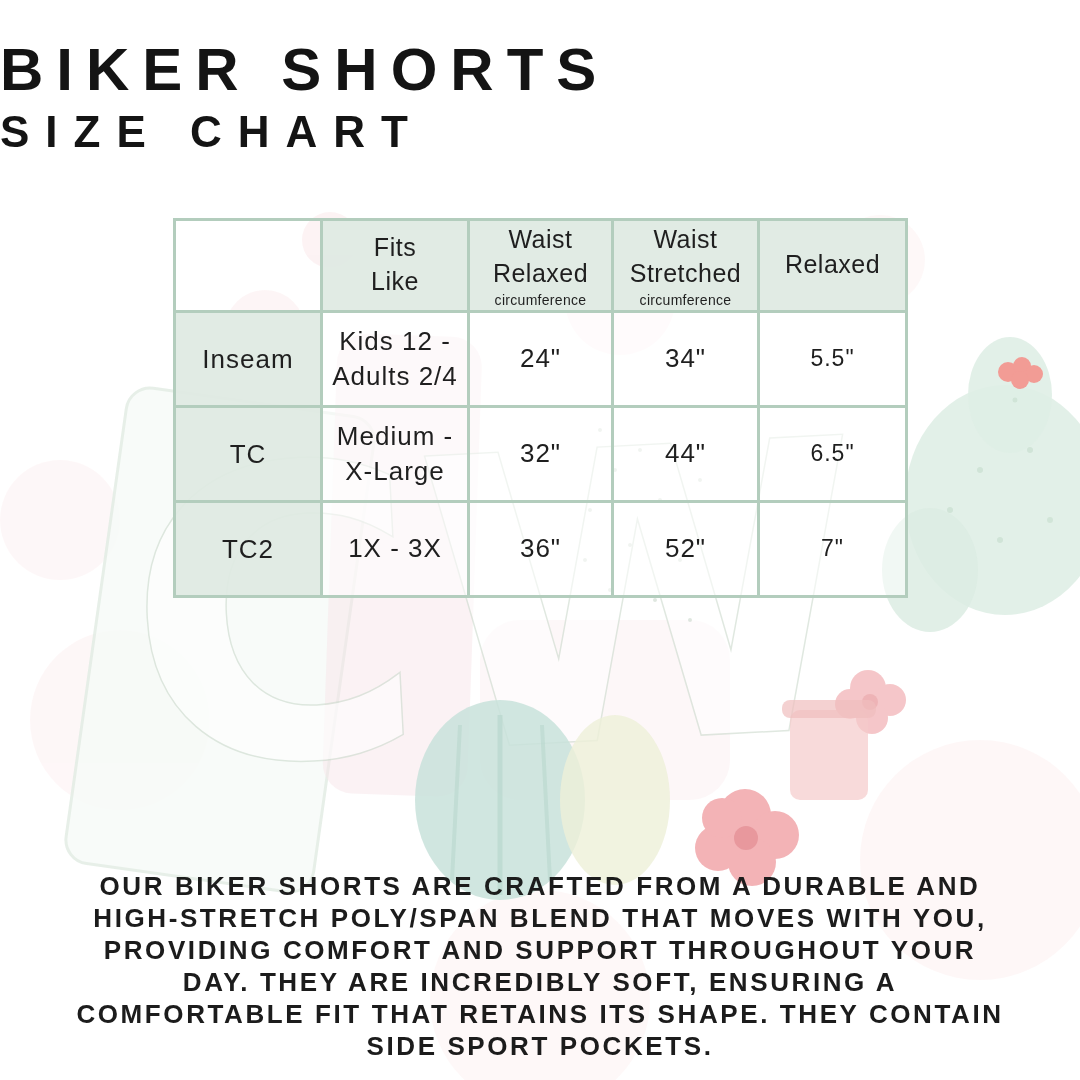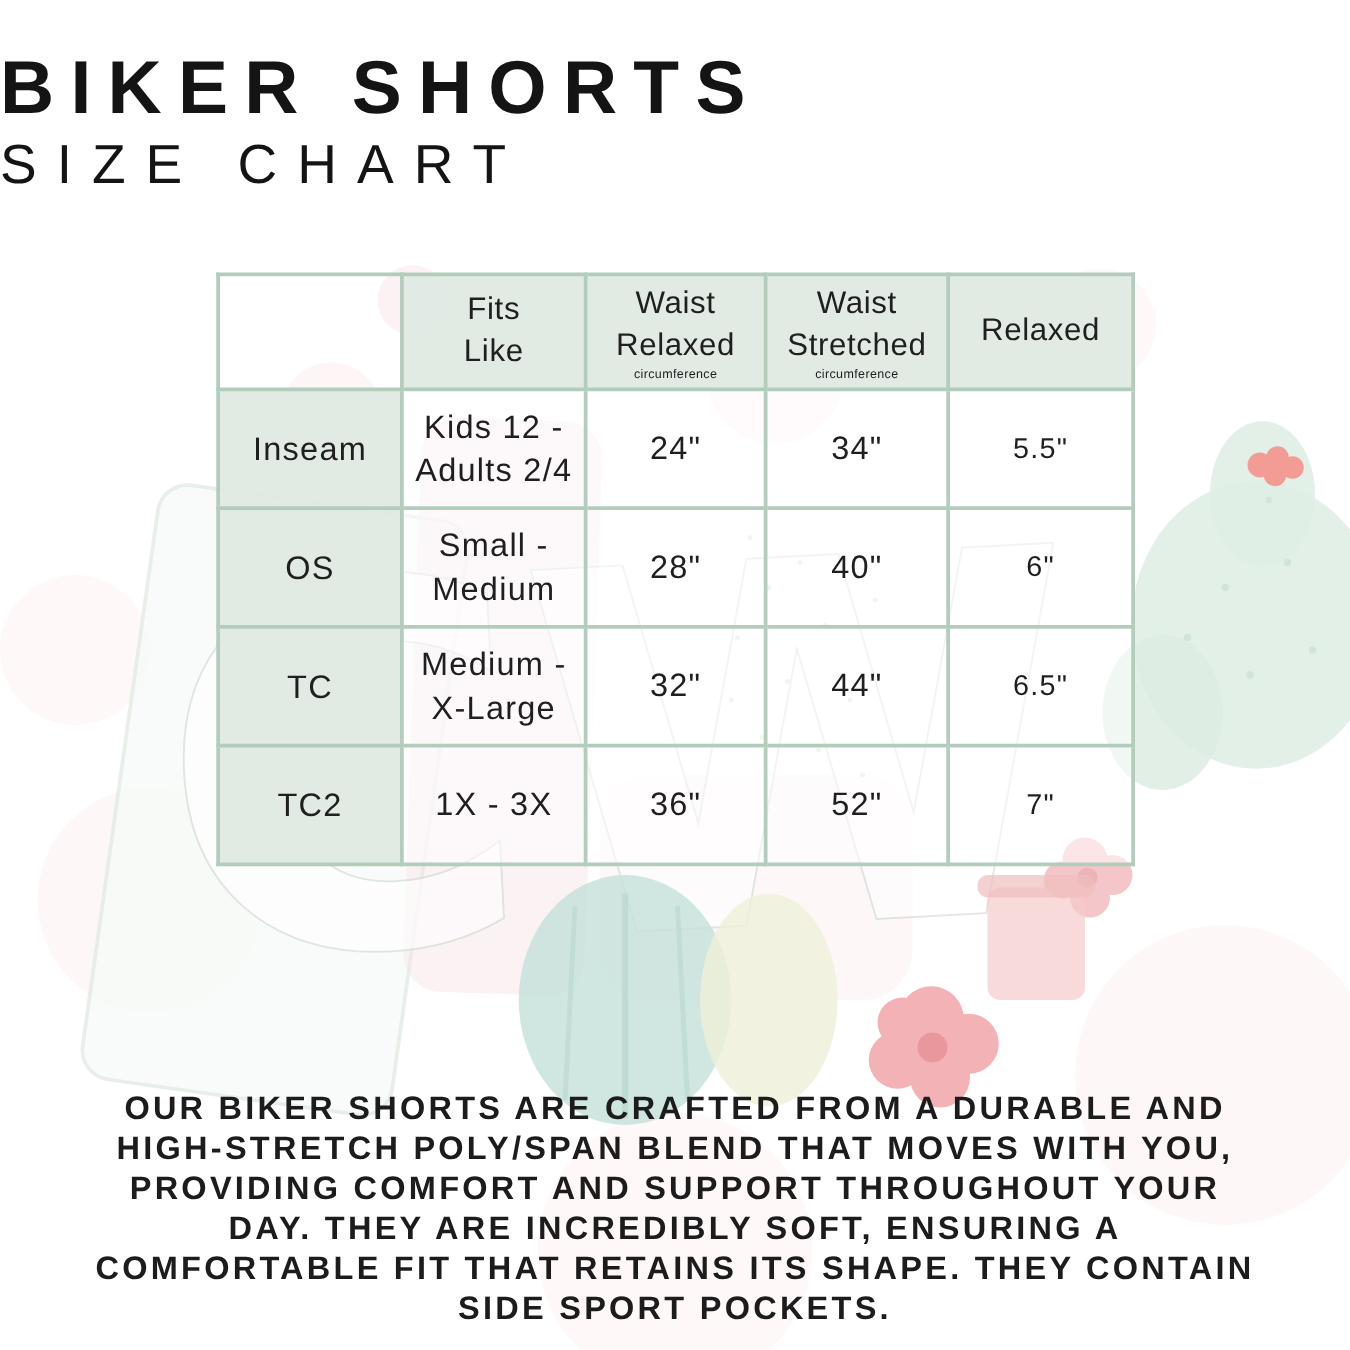--- a/index.html
+++ b/index.html
@@ -19,42 +19,42 @@
   
   .title-block{
     position:absolute;top:38px;left:0;width:100%;
     text-align:left;z-index:3;
   }
   .title-main{
     margin:0;font-size:60px;font-weight:700;letter-spacing:13px;
     line-height:1.05;color:#141414;
   }
   .title-sub{
-    margin:8px 0 0;font-size:44px;font-weight:400;letter-spacing:16px;
+    margin:8px 0 0;font-size:44px;font-weight:700;letter-spacing:16px;
     line-height:1.05;color:#141414;
   }
   
   .size-table{
     position:absolute;left:173px;top:218px;width:732px;
     border-collapse:collapse;table-layout:fixed;z-index:2;
   }
   .size-table td,.size-table th{
     border:3px solid #b3cdbd;
     padding:0 6px;text-align:center;vertical-align:middle;
     color:#1f1f1f;font-weight:400;
   }
   .row-header{height:92px;}
   .row-data{height:95px;}
   .cell-head{background:rgba(223,233,226,0.93);}
   .cell-rowlabel{background:rgba(223,233,226,0.93);font-size:26px;letter-spacing:1px;}
   .cell-data{background:rgba(255,255,255,0.55);font-size:26px;letter-spacing:1px;white-space:pre-line;line-height:1.35;}
   .cell-inseam{font-size:23px;}
   .corner{border:none;background:transparent;}
   .head-label{display:block;font-size:25px;white-space:pre-line;line-height:1.35;letter-spacing:0.5px;}
-  .head-sub{display:block;font-size:10px;margin-top:1px;letter-spacing:0.3px;}
+  .head-sub{display:block;font-size:14px;margin-top:1px;letter-spacing:0.3px;}
   
   .description{
     position:absolute;top:870px;left:50%;transform:translateX(-50%);
     width:935px;margin:0;text-align:center;z-index:3;
     font-size:26px;font-weight:700;letter-spacing:2.6px;line-height:32px;
     color:#1c1c1c;
   }
 </style>
 </head>
 <body>
@@ -193,28 +193,20 @@
 
       <tr class="row-data">
         <td class="cell-rowlabel">Inseam</td>
         <td class="cell-data">Kids 12 -
 Adults 2/4</td>
         <td class="cell-data">24"</td>
         <td class="cell-data">34"</td>
         <td class="cell-data cell-inseam">5.5"</td>
       </tr>
 
-      <tr class="row-data">
-        <td class="cell-rowlabel">OS</td>
-        <td class="cell-data">Small -
-Medium</td>
-        <td class="cell-data">28"</td>
-        <td class="cell-data">40"</td>
-        <td class="cell-data cell-inseam">6"</td>
-      </tr>
 
       <tr class="row-data">
         <td class="cell-rowlabel">TC</td>
         <td class="cell-data">Medium -
 X-Large</td>
         <td class="cell-data">32"</td>
         <td class="cell-data">44"</td>
         <td class="cell-data cell-inseam">6.5"</td>
       </tr>
 

